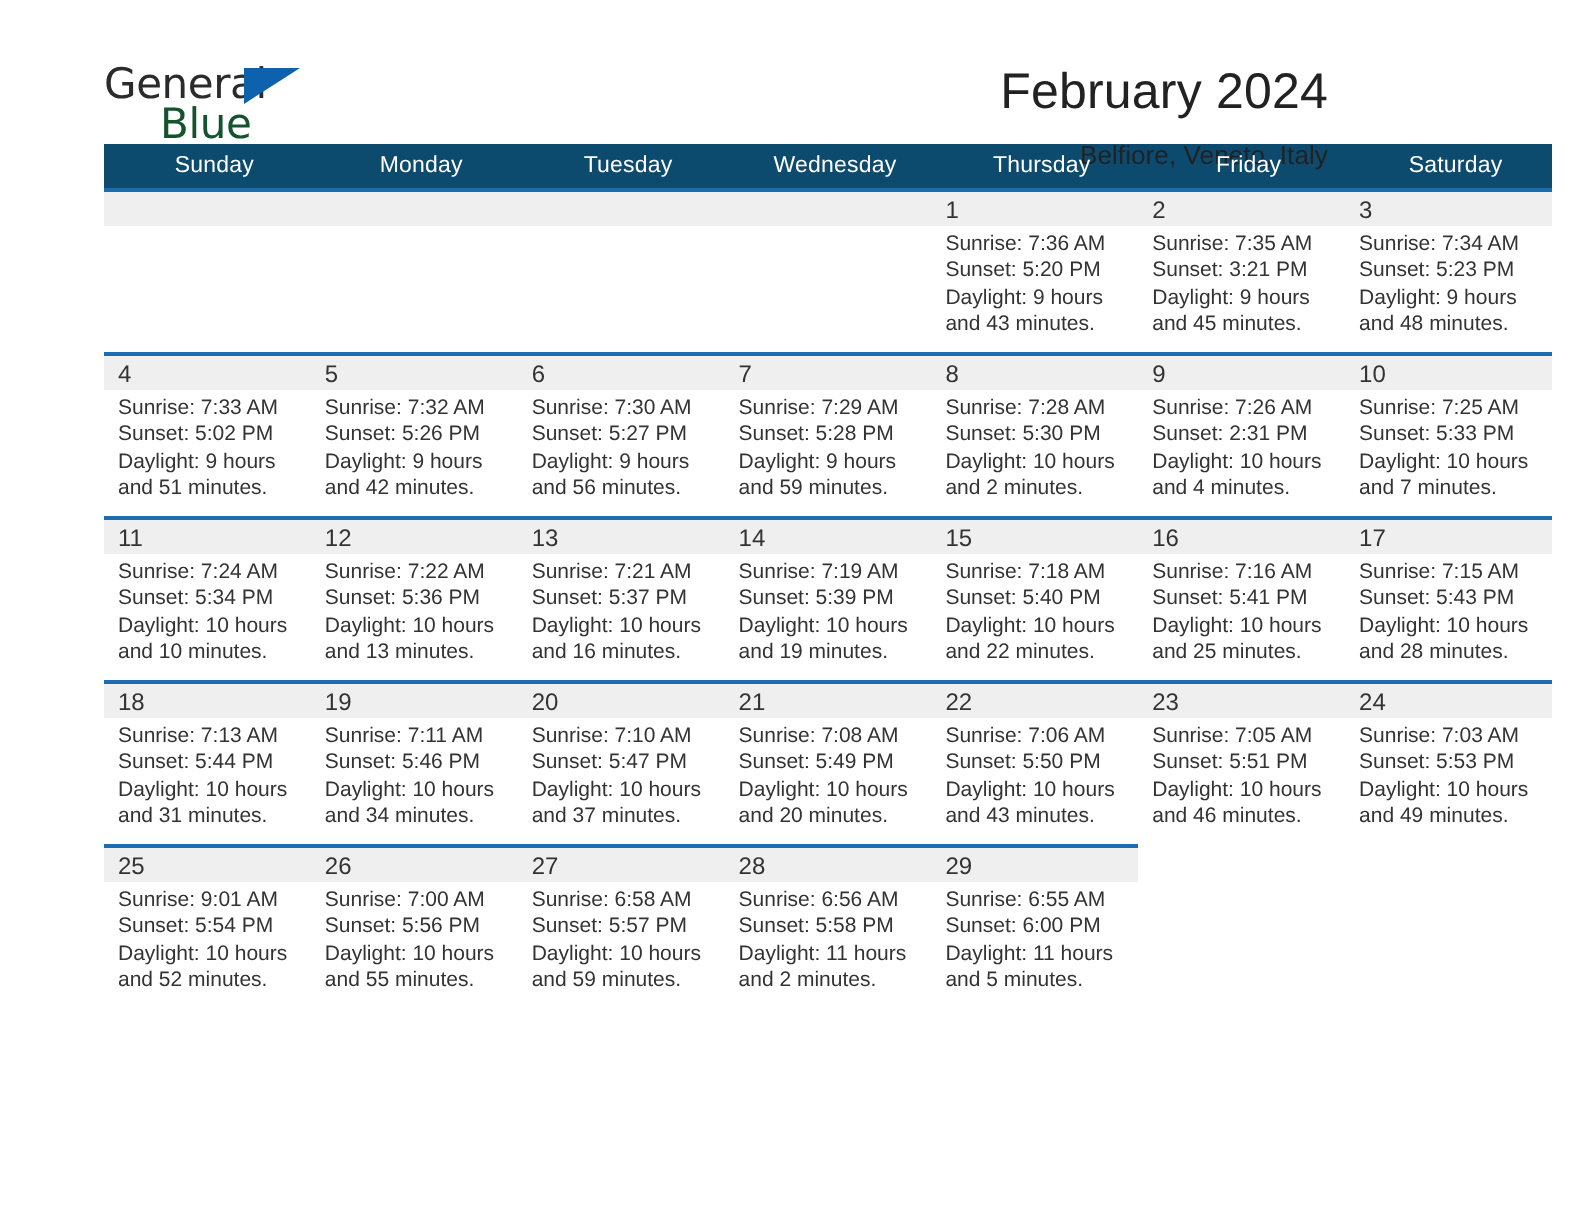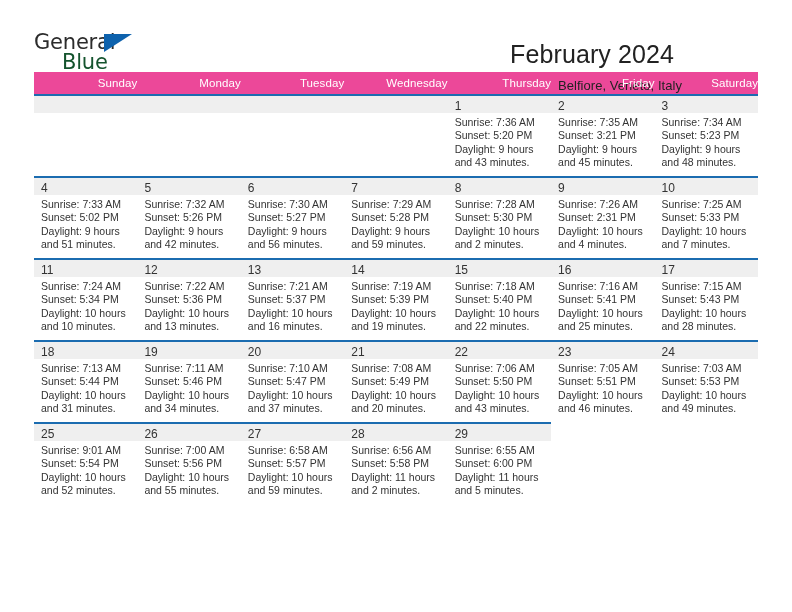--- a/index.html
+++ b/index.html
@@ -13,21 +13,21 @@
     font-family: "Liberation Sans", sans-serif;
     color: #1a1a1a;
     overflow: hidden;
   }
 
   .page {
     position: relative;
     width: 716px;
     height: 612px;
     box-sizing: border-box;
-    padding: 0 34px;
+    padding: 0 52px;
   }
 
   
   .topbar {
     display: flex;
     align-items: flex-start;
     justify-content: space-between;
     padding-top: 32px;
     height: 62px;
     box-sizing: border-box;
@@ -70,44 +70,44 @@
 
   .title-block {
     text-align: right;
     padding-top: 1px;
   }
   .month-title {
     font-size: 25px;
     font-weight: normal;
     color: #222222;
     line-height: 1.1;
-    margin: 8px;
+    margin: 0;
     letter-spacing: 0.1px;
   }
   .location {
     font-size: 13px;
     color: #222222;
     margin-top: 9px;
     letter-spacing: 0.05px;
   }
 
   
   .calendar {
     margin-top: 10px;
     width: 724px;
     border-collapse: collapse;
     table-layout: fixed;
   }
 
   .calendar th {
-    background: #ec4899;
+    background: #0c4a6e;
     color: #ffffff;
     font-size: 11.5px;
     font-weight: normal;
-    text-align: right;
+    text-align: center;
     padding: 5px 0 5px 7px;
     border: none;
     letter-spacing: 0.1px;
   }
 
   .calendar td {
     width: 103.42px;
     height: 80px;
     vertical-align: top;
     padding: 0;

